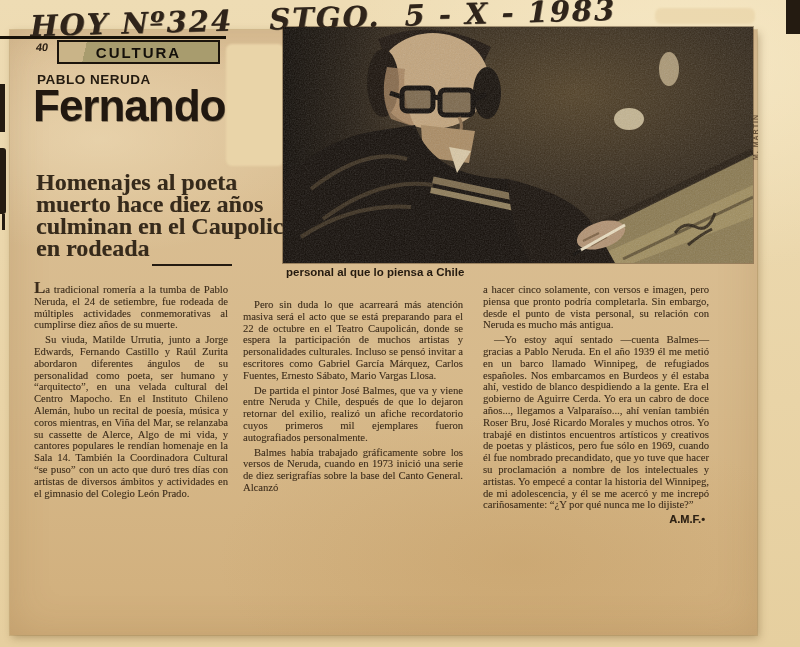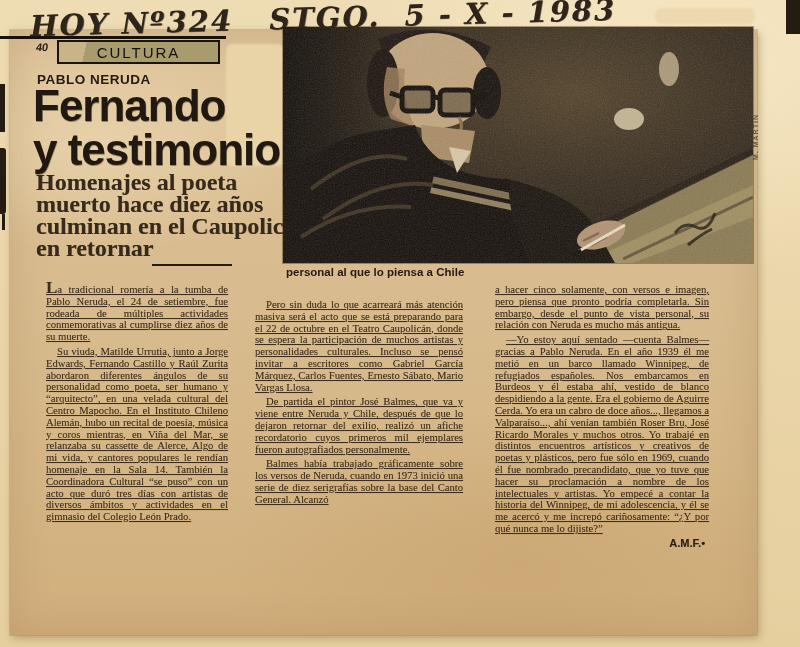--- a/index.html
+++ b/index.html
@@ -29,21 +29,21 @@
       text-shadow:0.6px 0.4px 0 rgba(47,36,26,.55); }
 
   
   .top-rule { position:absolute; left:0; top:36px; width:226px; height:2.5px; background:#171108; }
   .pagenum { position:absolute; left:36px; top:41px; font-family:"Liberation Sans", sans-serif;
       font-weight:bold; font-size:11px; color:#2c2115; transform:skewX(-8deg); }
   .section-box { position:absolute; left:57px; top:40px; width:163px; height:24px;
       border:2px solid #1b140c;
       background:linear-gradient(103deg, #c9b488 0 17%, #a89c6e 17% 100%);
       display:flex; align-items:center; justify-content:center; }
-  .section-box span { font-family:"Liberation Sans", sans-serif; font-weight:normal;
+  .section-box span { font-family:"Liberation Sans", sans-serif; font-weight:bold;
       font-size:15px; letter-spacing:2px; color:#14100a; }
 
   
   .kicker { position:absolute; left:37px; top:72px; font-family:Liberation Sans, sans-serif;
       font-weight:bold; font-size:13.5px; letter-spacing:.5px; color:#241b10; }
   .headline { position:absolute; left:33px; top:84px; font-family:"Liberation Sans", sans-serif;
       font-weight:bold; font-size:44px; line-height:44px; letter-spacing:-1px; color:#211810;
       text-shadow:.5px .5px 0 rgba(33,24,16,.4); }
   .subhead { position:absolute; left:36px; top:171px; font-family:"Liberation Serif", serif;
       font-weight:bold; font-size:24px; line-height:22px; color:#362a1b;
@@ -57,21 +57,21 @@
       font-family:"Liberation Sans", sans-serif; font-weight:bold; font-size:11.5px;
       line-height:13.5px; color:#241a0f; }
   .credit { position:absolute; left:752px; top:70px; width:14px; height:90px;
       writing-mode:vertical-rl; transform:rotate(180deg);
       font-family:"Liberation Sans", sans-serif; font-weight:bold; font-size:7px;
       letter-spacing:1px; color:#4a3723; opacity:.8; }
 
   
   .col { position:absolute; font-size:10.6px; line-height:11.8px; color:#3d2d1c;
       text-align:justify; text-shadow:.3px .2px 0 rgba(61,45,28,.3); }
-  .col p { margin:0 0 3px 16px; text-indent:11px;text-decoration:underline; }
+  .col p { margin:0 0 3px 4px; text-indent:11px; }
   .col p.noindent { text-indent:0; }
   .col1 { left:30px;  top:282px; width:198px; }
   .col2 { left:239px; top:299px; width:224px; }
   .col3 { left:479px; top:284px; width:230px; }
   .col1 p.lead::first-letter { font-size:17px; font-weight:bold; }
   .signoff { display:block; text-align:right; font-family:"Liberation Sans", sans-serif;
       font-weight:bold; font-size:11px; color:#2c2013; margin-top:2px; padding-right:4px; }
 </style>
 </head>
 <body>
@@ -91,27 +91,26 @@
 
   <div class="top-rule"></div>
   <div class="pagenum">40</div>
   <div class="section-box">
     <span>CULTURA</span>
   </div>
 
   <div class="kicker">PABLO NERUDA</div>
   <div class="headline">
     <div>Fernando</div>
-    <div>y testimonio</div>
   </div>
   <div class="subhead">
     <div>Homenajes al poeta</div>
     <div>muerto hace diez años</div>
     <div>culminan en el Caupolicán,</div>
-    <div>en retornar</div>
+    <div>en rodeada</div>
   </div>
   <div class="subhead-rule"></div>
 
   <svg class="photo" viewBox="0 0 470 236" preserveAspectRatio="none" xmlns="http://www.w3.org/2000/svg">
     <defs>
       <radialGradient id="pbg" cx="62%" cy="28%" r="90%">
         <stop offset="0" stop-color="#514026"></stop>
         <stop offset="45%" stop-color="#33281a"></stop>
         <stop offset="100%" stop-color="#17100a"></stop>
       </radialGradient>

